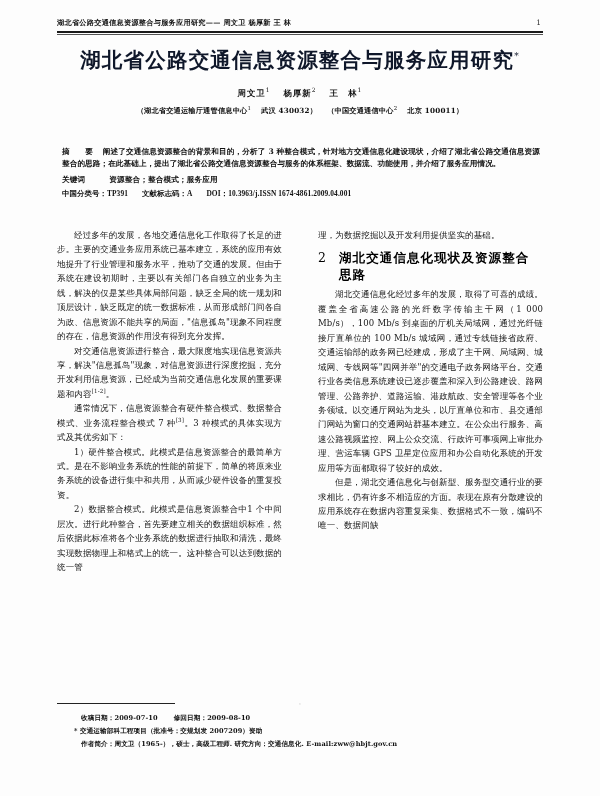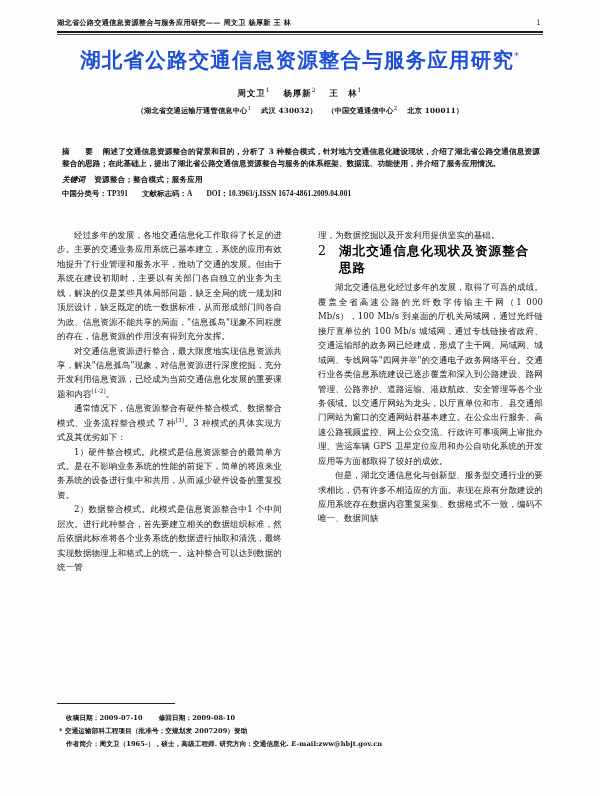--- a/index.html
+++ b/index.html
@@ -69,21 +69,21 @@
     left: 40px;
     top: 48px;
     width: 520px;
     text-align: center;
   }
   .paper-title {
     font-size: 20.5px;
     font-weight: bold;
     letter-spacing: 1.2px;
     line-height: 1.25;
-    color: #1d4ed8;
+    color: #0f172a;
     font-family: "DejaVu Serif", "Liberation Serif", serif;
   }
   .paper-title sup {
     font-size: 9px;
     font-weight: normal;
     vertical-align: super;
   }
 
   .authors {
     margin-top: 12px;
@@ -124,21 +124,21 @@
     display: inline-block;
     letter-spacing: 4px;
     margin-right: 6px;
   }
   .keywords-row {
     margin-top: 4px;
     font-size: 7.6px;
     font-weight: bold;
     letter-spacing: 0.15px;
   }
-  .keywords-row .kw-label { margin-right: 9px; font-style: italic; }
+  .keywords-row .kw-label { margin-right: 24px; }
   .classification-row {
     margin-top: 4px;
     font-size: 7.4px;
     font-weight: bold;
     letter-spacing: 0.1px;
     font-family: Liberation Serif, serif;
   }
   .cls-gap { display: inline-block; width: 14px; }
 
   
@@ -162,21 +162,21 @@
     text-align: justify;
     text-indent: 17px;
     letter-spacing: 0.15px;
     color: #151515;
     font-family: "DejaVu Serif", "Liberation Serif", serif;
   }
   p.body-par.no-indent { text-indent: 0; }
   p.body-par sup { font-size: 5.6px; vertical-align: super; }
 
   h2.section-heading {
-    margin: 1px 0 4px 0;
+    margin: 8px 0 4px 0;
     font-size: 12.5px;
     font-weight: bold;
     line-height: 1.32;
     letter-spacing: 1.1px;
     color: #000;
     font-family: "DejaVu Serif", "Liberation Serif", serif;
   }
   h2.section-heading .sec-num {
     display: inline-block;
     width: 21px;
@@ -191,21 +191,21 @@
   .footnote-rule {
     position: absolute;
     left: 57px;
     top: 703px;
     width: 118px;
     height: 1.1px;
     background: #222;
   }
   .footnotes {
     position: absolute;
-    left: 59px;
+    left: 74px;
     top: 712px;
     width: 486px;
     color: #111;
   }
   .footnote-line {
     font-size: 6.6px;
     font-weight: bold;
     line-height: 1.95;
     letter-spacing: 0.1px;
     white-space: nowrap;

